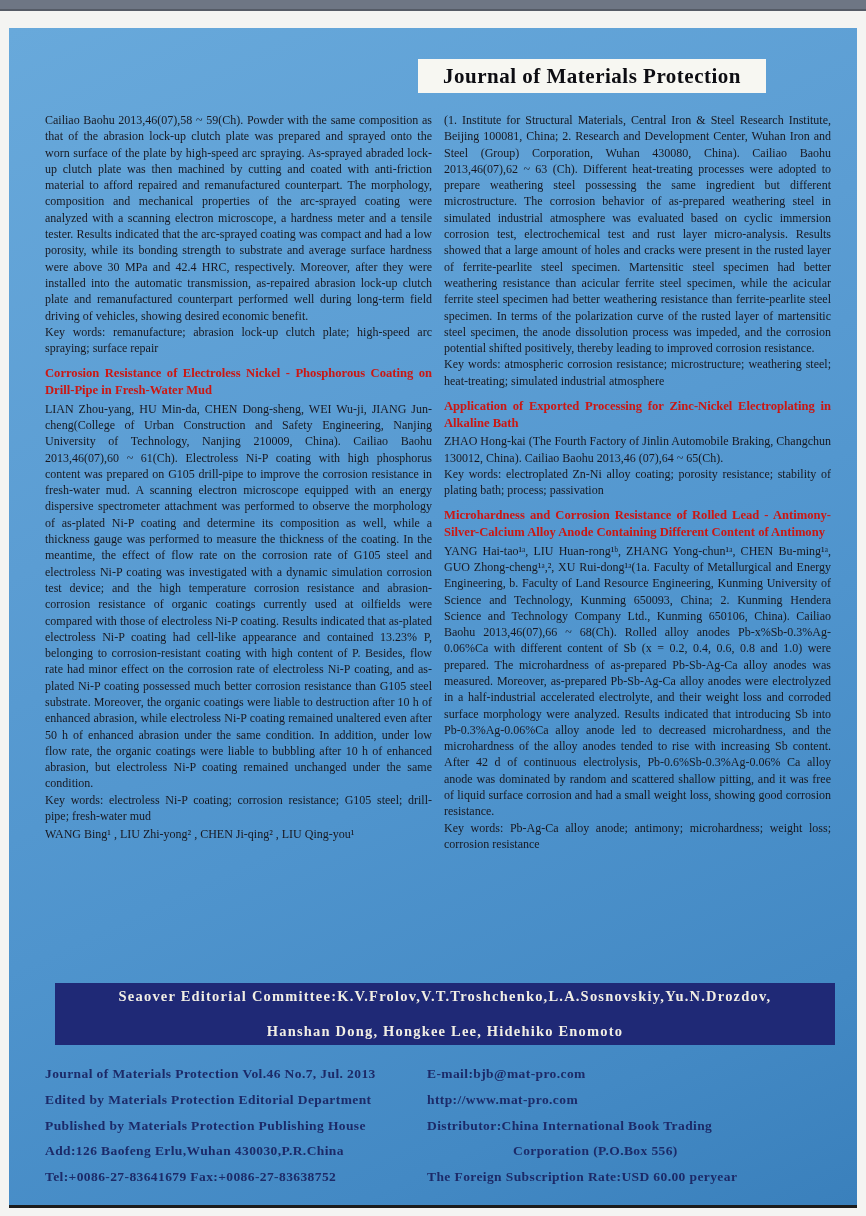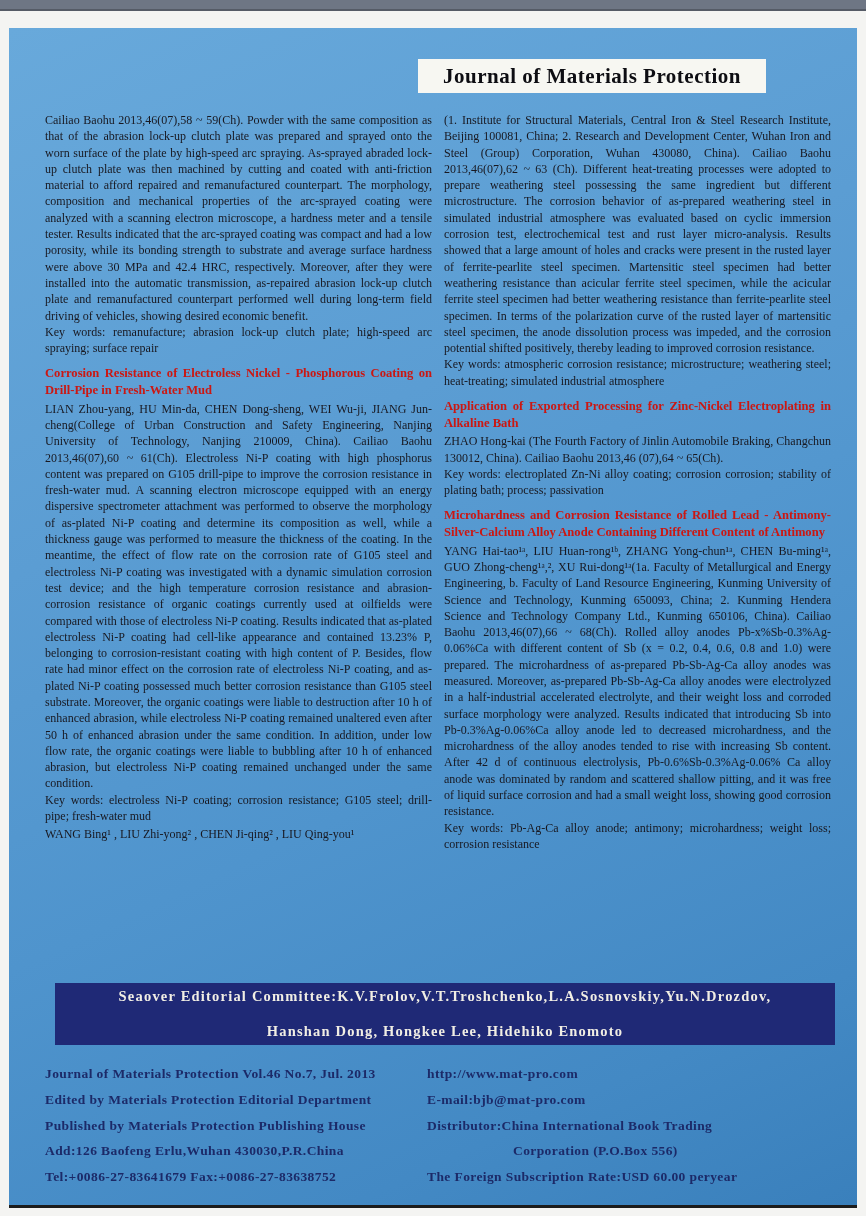--- a/index.html
+++ b/index.html
@@ -85,21 +85,21 @@
       <p class="para">LIAN Zhou-yang, HU Min-da, CHEN Dong-sheng, WEI Wu-ji, JIANG Jun-cheng(College of Urban Construction and Safety Engineering, Nanjing University of Technology, Nanjing 210009, China). Cailiao Baohu 2013,46(07),60 ~ 61(Ch). Electroless Ni-P coating with high phosphorus content was prepared on G105 drill-pipe to improve the corrosion resistance in fresh-water mud. A scanning electron microscope equipped with an energy dispersive spectrometer attachment was performed to observe the morphology of as-plated Ni-P coating and determine its composition as well, while a thickness gauge was performed to measure the thickness of the coating. In the meantime, the effect of flow rate on the corrosion rate of G105 steel and electroless Ni-P coating was investigated with a dynamic simulation corrosion test device; and the high temperature corrosion resistance and abrasion-corrosion resistance of organic coatings currently used at oilfields were compared with those of electroless Ni-P coating. Results indicated that as-plated electroless Ni-P coating had cell-like appearance and contained 13.23% P, belonging to corrosion-resistant coating with high content of P. Besides, flow rate had minor effect on the corrosion rate of electroless Ni-P coating, and as-plated Ni-P coating possessed much better corrosion resistance than G105 steel substrate. Moreover, the organic coatings were liable to destruction after 10 h of enhanced abrasion, while electroless Ni-P coating remained unaltered even after 50 h of enhanced abrasion under the same condition. In addition, under low flow rate, the organic coatings were liable to bubbling after 10 h of enhanced abrasion, but electroless Ni-P coating remained unchanged under the same condition.</p>
       <p class="keywords">Key words: electroless Ni-P coating; corrosion resistance; G105 steel; drill-pipe; fresh-water mud</p>
       <p class="para">WANG Bing¹ , LIU Zhi-yong² , CHEN Ji-qing² , LIU Qing-you¹</p>
     </div>
 
     <div class="col">
       <p class="para">(1. Institute for Structural Materials, Central Iron &amp; Steel Research Institute, Beijing 100081, China; 2. Research and Development Center, Wuhan Iron and Steel (Group) Corporation, Wuhan 430080, China). Cailiao Baohu 2013,46(07),62 ~ 63 (Ch). Different heat-treating processes were adopted to prepare weathering steel possessing the same ingredient but different microstructure. The corrosion behavior of as-prepared weathering steel in simulated industrial atmosphere was evaluated based on cyclic immersion corrosion test, electrochemical test and rust layer micro-analysis. Results showed that a large amount of holes and cracks were present in the rusted layer of ferrite-pearlite steel specimen. Martensitic steel specimen had better weathering resistance than acicular ferrite steel specimen, while the acicular ferrite steel specimen had better weathering resistance than ferrite-pearlite steel specimen. In terms of the polarization curve of the rusted layer of martensitic steel specimen, the anode dissolution process was impeded, and the corrosion potential shifted positively, thereby leading to improved corrosion resistance.</p>
       <p class="keywords">Key words: atmospheric corrosion resistance; microstructure; weathering steel; heat-treating; simulated industrial atmosphere</p>
       <p class="heading">Application of Exported Processing for Zinc-Nickel Electroplating in Alkaline Bath</p>
       <p class="para">ZHAO Hong-kai (The Fourth Factory of Jinlin Automobile Braking, Changchun 130012, China). Cailiao Baohu 2013,46 (07),64 ~ 65(Ch).</p>
-      <p class="keywords">Key words: electroplated Zn-Ni alloy coating; corrosion corrosion; stability of plating bath; process; passivation</p>
+      <p class="keywords">Key words: electroplated Zn-Ni alloy coating; porosity resistance; stability of plating bath; process; passivation</p>
       <p class="heading">Microhardness and Corrosion Resistance of Rolled Lead - Antimony-Silver-Calcium Alloy Anode Containing Different Content of Antimony</p>
       <p class="para">YANG Hai-tao¹ᵃ, LIU Huan-rong¹ᵇ, ZHANG Yong-chun¹ᵃ, CHEN Bu-ming¹ᵃ, GUO Zhong-cheng¹ᵃ,², XU Rui-dong¹ᵃ(1a. Faculty of Metallurgical and Energy Engineering, b. Faculty of Land Resource Engineering, Kunming University of Science and Technology, Kunming 650093, China; 2. Kunming Hendera Science and Technology Company Ltd., Kunming 650106, China). Cailiao Baohu 2013,46(07),66 ~ 68(Ch). Rolled alloy anodes Pb-x%Sb-0.3%Ag-0.06%Ca with different content of Sb (x = 0.2, 0.4, 0.6, 0.8 and 1.0) were prepared. The microhardness of as-prepared Pb-Sb-Ag-Ca alloy anodes was measured. Moreover, as-prepared Pb-Sb-Ag-Ca alloy anodes were electrolyzed in a half-industrial accelerated electrolyte, and their weight loss and corroded surface morphology were analyzed. Results indicated that introducing Sb into Pb-0.3%Ag-0.06%Ca alloy anode led to decreased microhardness, and the microhardness of the alloy anodes tended to rise with increasing Sb content. After 42 d of continuous electrolysis, Pb-0.6%Sb-0.3%Ag-0.06% Ca alloy anode was dominated by random and scattered shallow pitting, and it was free of liquid surface corrosion and had a small weight loss, showing good corrosion resistance.</p>
       <p class="keywords">Key words: Pb-Ag-Ca alloy anode; antimony; microhardness; weight loss; corrosion resistance</p>
     </div>
 
   </div>
 
   <div class="committee-band">
     <span class="committee-line">Seaover  Editorial  Committee:K.V.Frolov,V.T.Troshchenko,L.A.Sosnovskiy,Yu.N.Drozdov,</span>
     <span class="committee-line">Hanshan Dong, Hongkee Lee,  Hidehiko Enomoto</span>
@@ -107,21 +107,21 @@
 
   <div class="imprint">
     <div class="imprint-col left">
       <span class="imprint-line">Journal of Materials Protection Vol.46 No.7, Jul. 2013</span>
       <span class="imprint-line">Edited by Materials Protection Editorial Department</span>
       <span class="imprint-line">Published by Materials Protection Publishing House</span>
       <span class="imprint-line">Add:126 Baofeng Erlu,Wuhan 430030,P.R.China</span>
       <span class="imprint-line">Tel:+0086-27-83641679  Fax:+0086-27-83638752</span>
     </div>
     <div class="imprint-col right">
+      <span class="imprint-line">E-mail:bjb@mat-pro.com</span>
       <span class="imprint-line">http://www.mat-pro.com</span>
-      <span class="imprint-line">E-mail:bjb@mat-pro.com</span>
       <span class="imprint-line">Distributor:China International Book Trading</span>
       <span class="imprint-line indent">Corporation (P.O.Box 556)</span>
       <span class="imprint-line">The Foreign Subscription Rate:USD 60.00 peryear</span>
     </div>
   </div>
 
 </div>
 
 </body></html>

